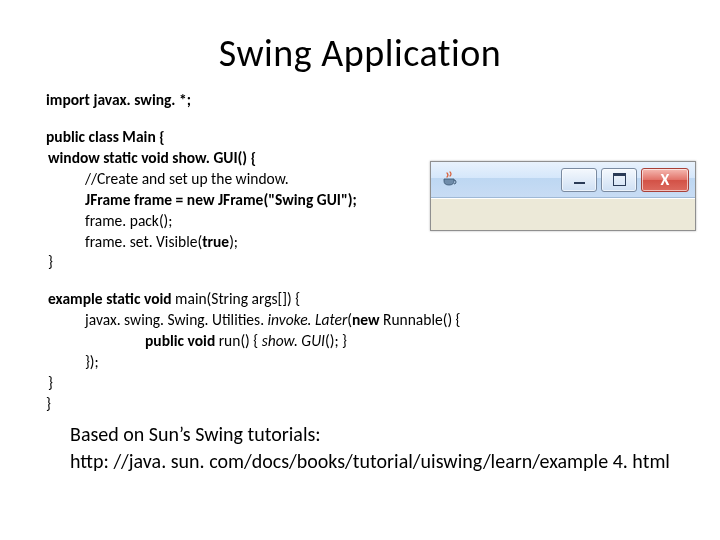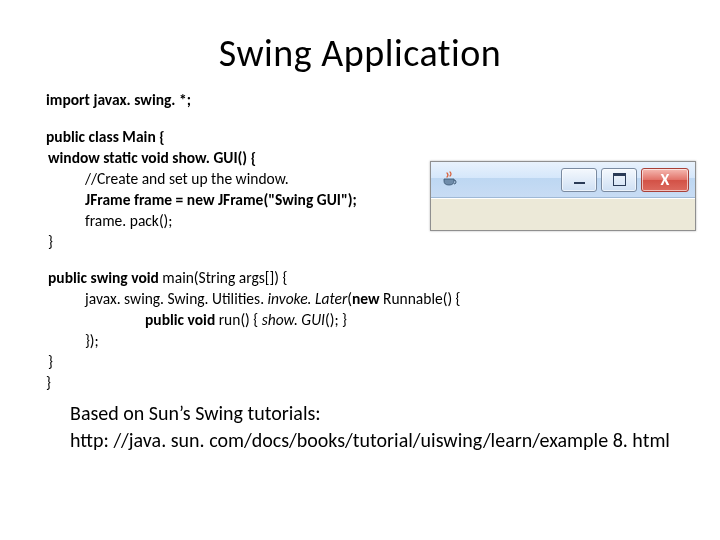--- a/index.html
+++ b/index.html
@@ -122,33 +122,34 @@
   <div class="title">Swing Application</div>
 
   <div class="code">
     <div class="b ind0">import javax. swing. *;</div>
     <div class="gap"></div>
     <div class="b ind0">public class Main {</div>
     <div class="b ind1">window static void show. GUI() {</div>
     <div class="ind2">//Create and set up the window.</div>
     <div class="b ind2">JFrame frame = new JFrame("Swing GUI");</div>
     <div class="ind2">frame. pack();</div>
+    <div class="ind2"><span>frame. set. Visible(</span><span class="b">true</span><span>);</span></div>
     <div class="ind1">}</div>
     <div class="gap"></div>
-    <div class="ind1"><span class="b">public swing void </span><span>main(String args[]) {</span></div>
+    <div class="ind1"><span class="b">example static void </span><span>main(String args[]) {</span></div>
     <div class="ind2"><span>javax. swing. Swing. Utilities. </span><span style="font-style:italic">invoke. Later</span><span>(</span><span class="b">new </span><span>Runnable() {</span></div>
     <div class="ind3"><span class="b">public void </span><span>run() { </span><span style="font-style:italic">show. GUI</span><span>(); }</span></div>
     <div class="ind2">});</div>
     <div class="ind1">}</div>
     <div class="ind0">}</div>
   </div>
 
   <div class="footer">
     <div>Based on Sun’s Swing tutorials:</div>
-    <div>http: //java. sun. com/docs/books/tutorial/uiswing/learn/example 8. html</div>
+    <div>http: //java. sun. com/docs/books/tutorial/uiswing/learn/example 4. html</div>
   </div>
 </div>
 
 <div class="win">
   <div class="titlebar">
     <span class="java-icon">
       <svg width="18" height="18" viewBox="0 0 18 18">
         <path d="M4 10 q0 4 5 4 q5 0 5 -4 v-2 H4 z" fill="#6f8caa" stroke="#3a5572" stroke-width="0.8"></path>
         <path d="M14 9 q2 0 2 2 q0 2 -2 2" fill="none" stroke="#3a5572" stroke-width="1"></path>
         <path d="M7 2 q2 2 0 4 M10 1 q2 2 0 4" fill="none" stroke="#d9603b" stroke-width="1.2" stroke-linecap="round"></path>

